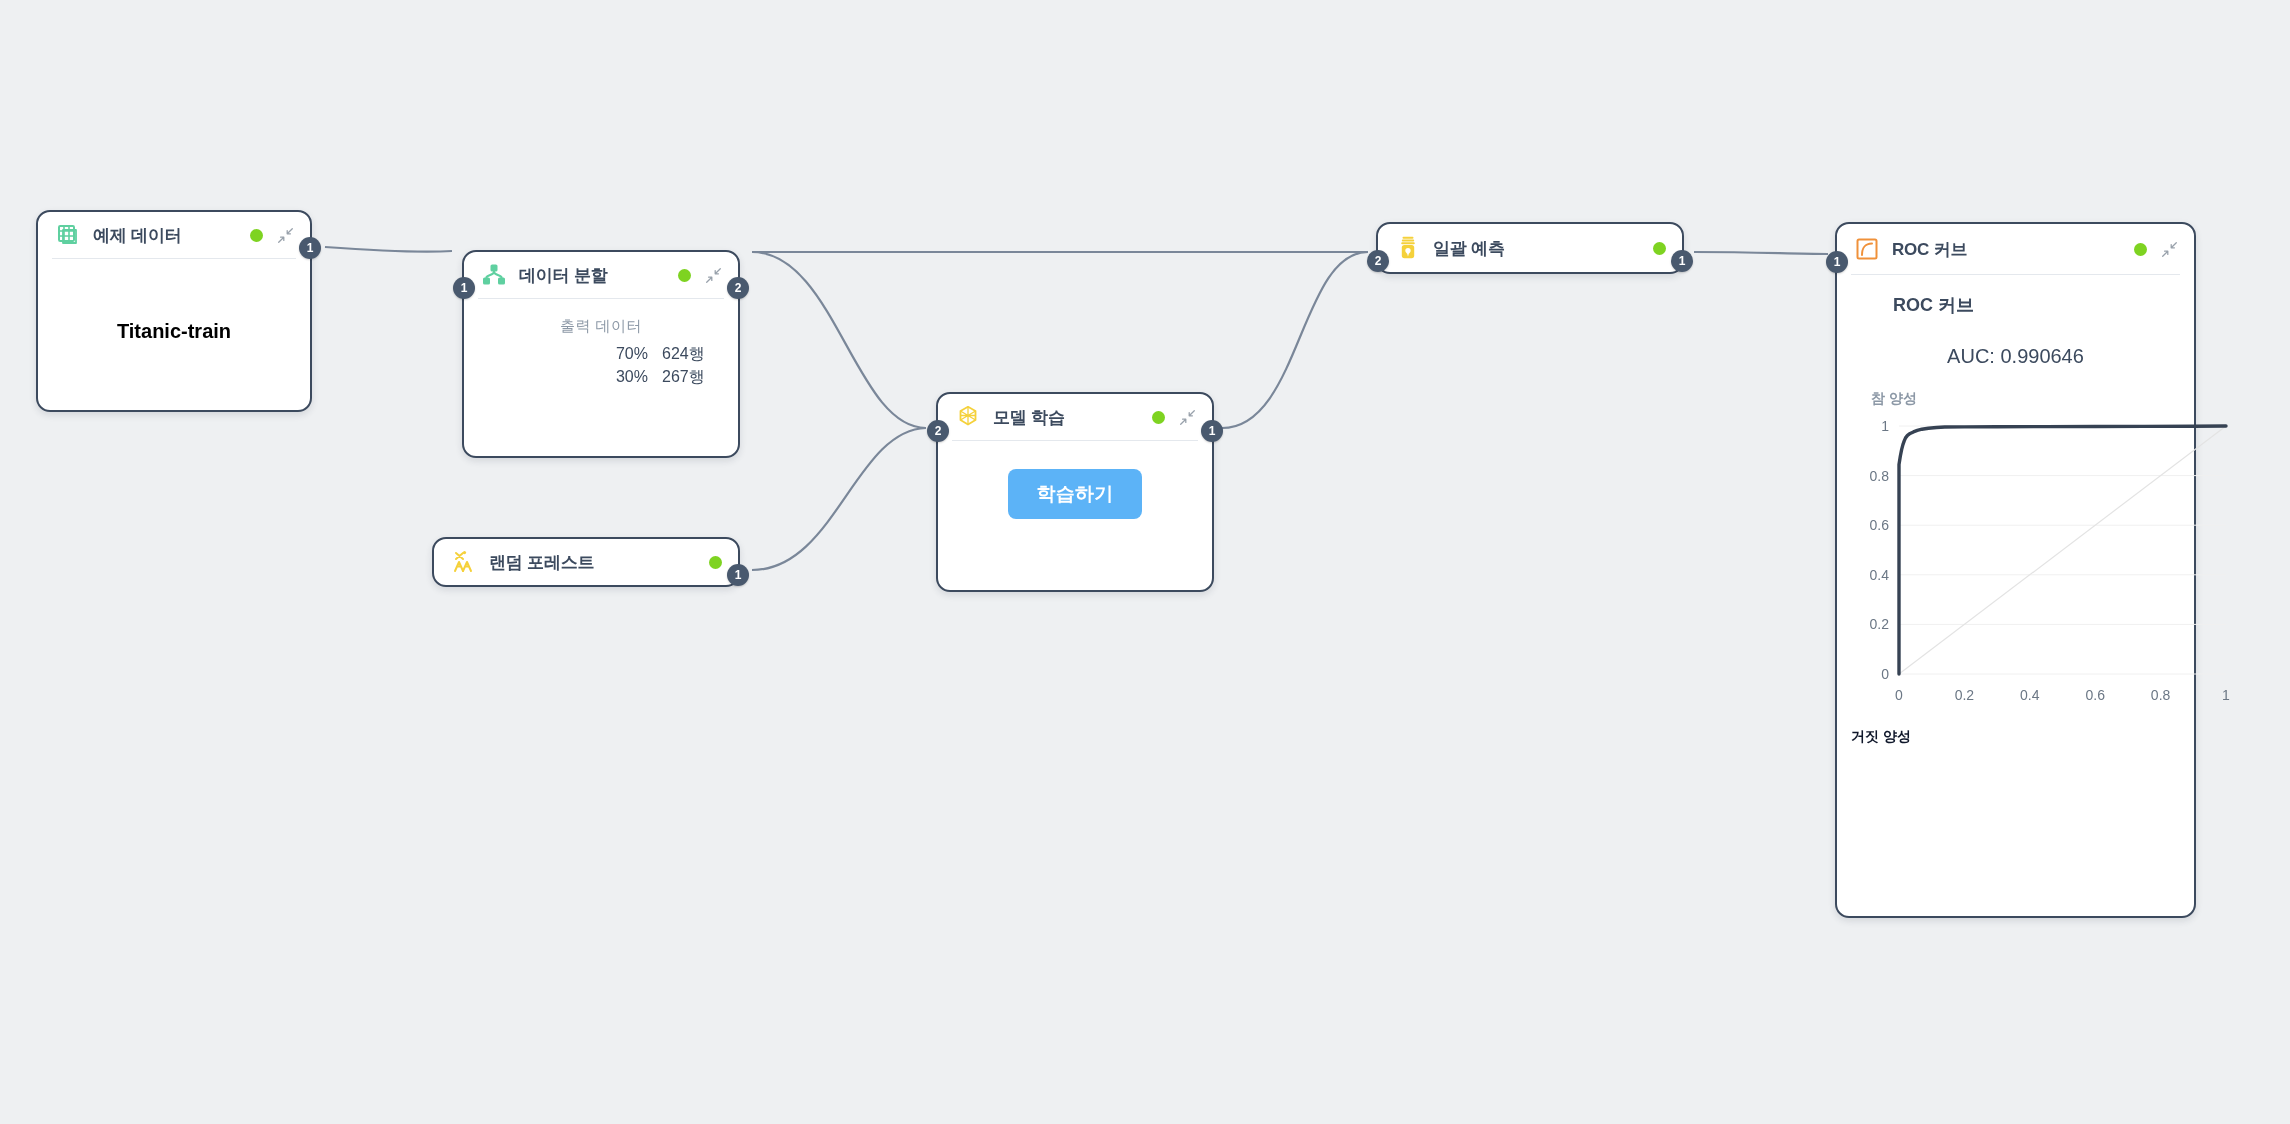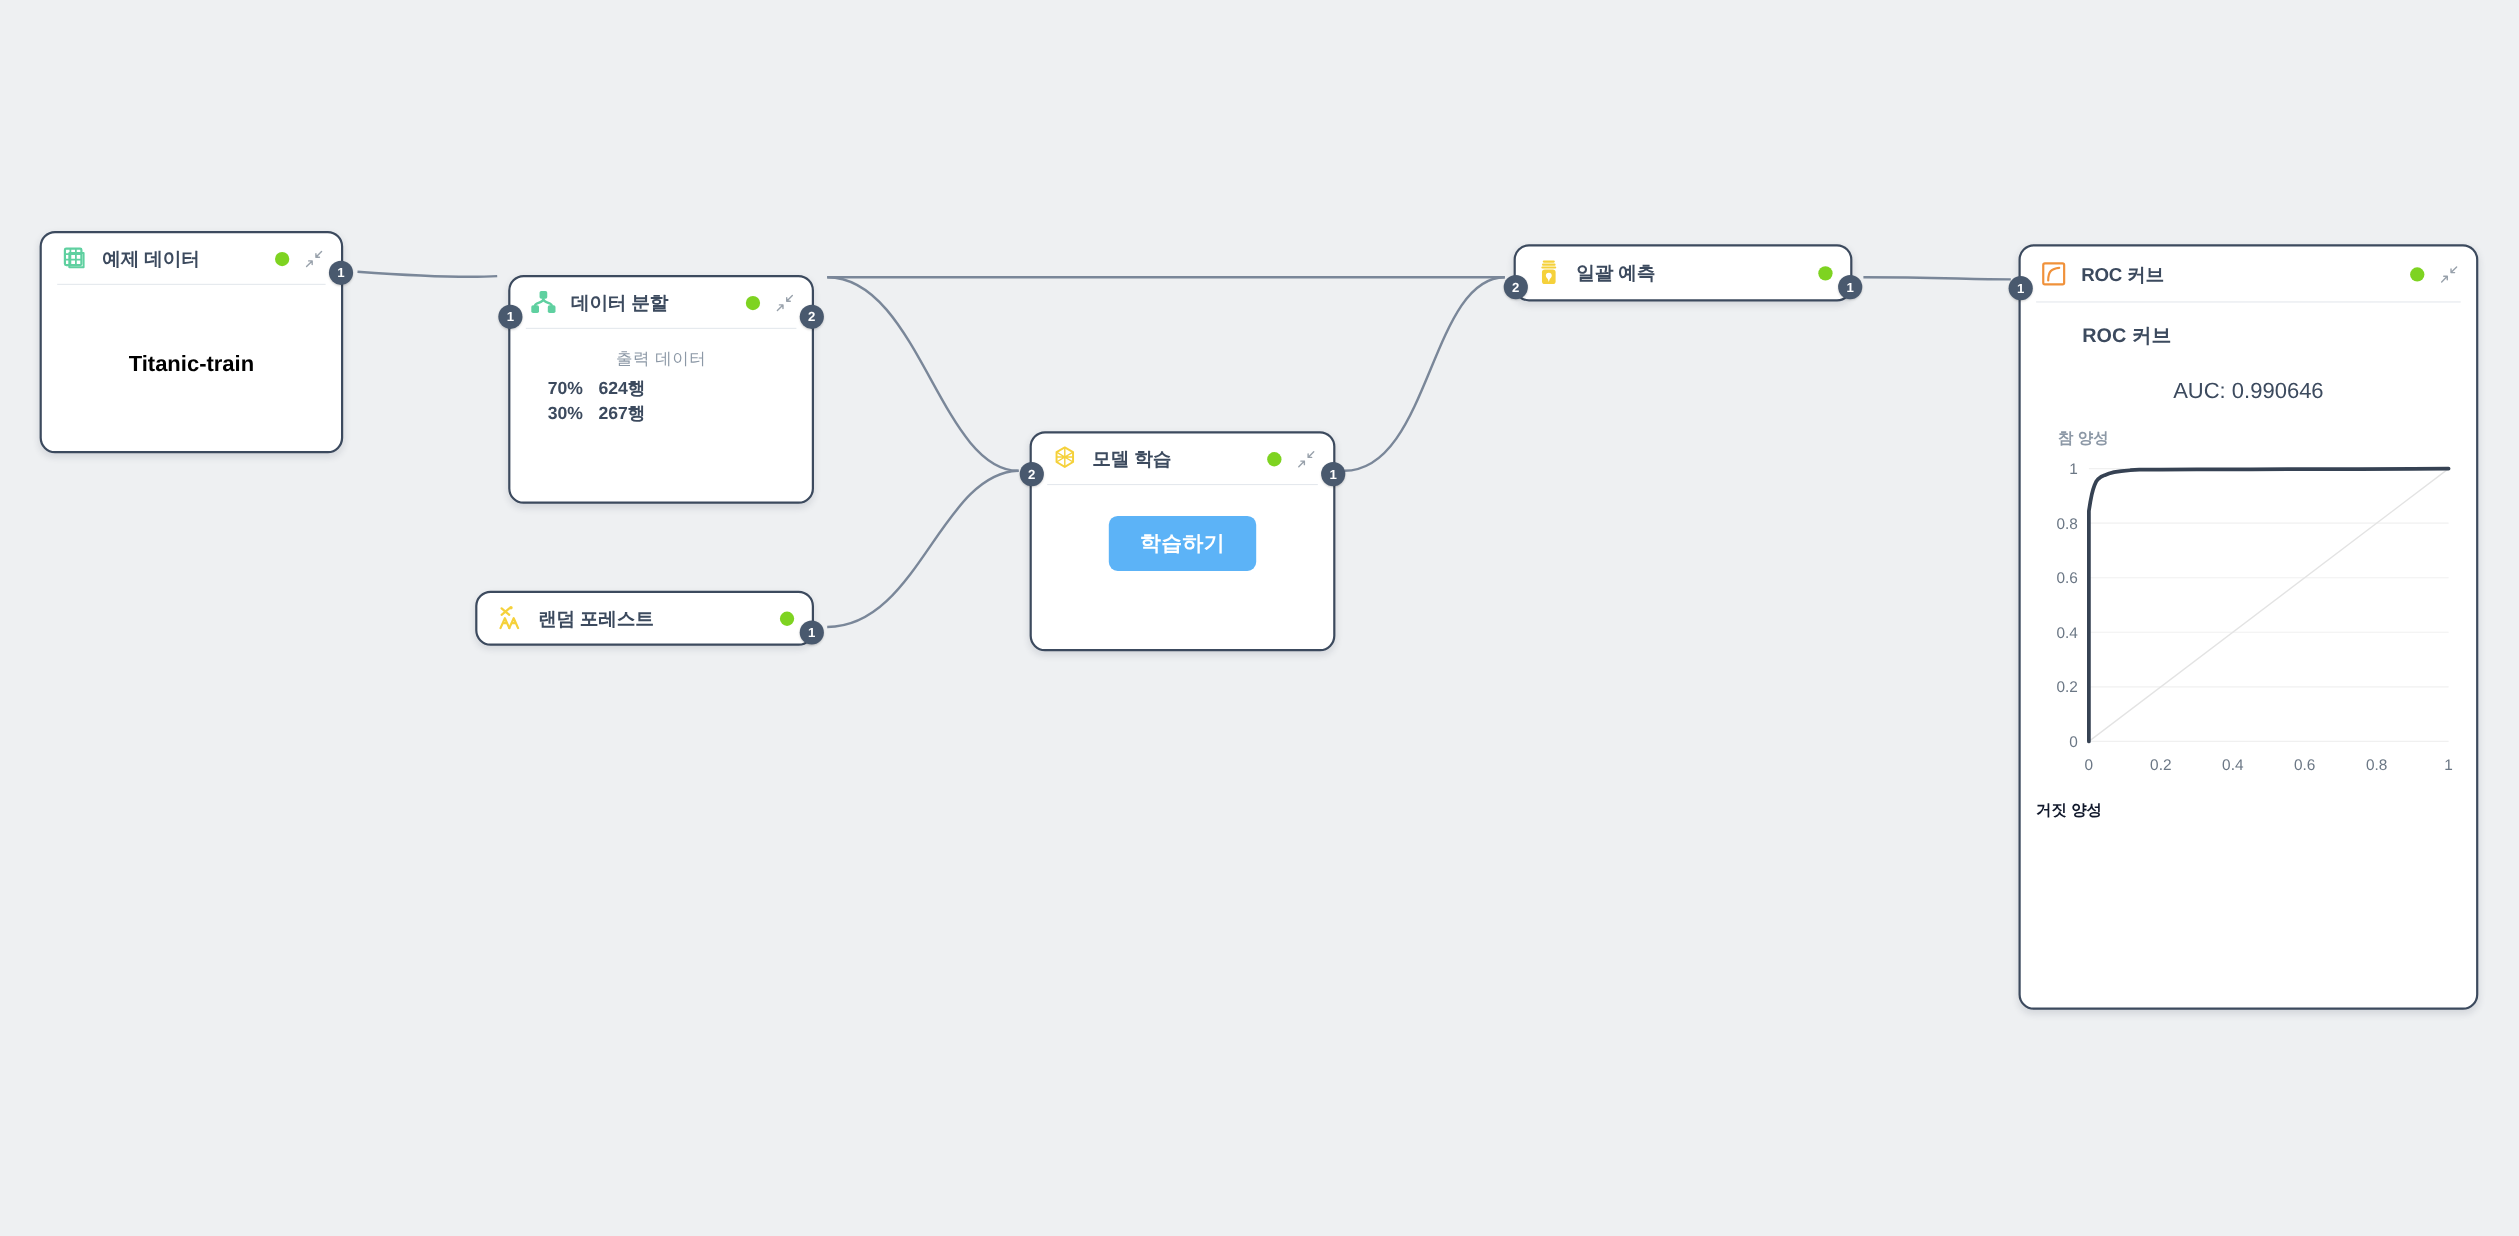--- a/index.html
+++ b/index.html
@@ -140,25 +140,25 @@
   #node-data-split { left: 462px; top: 210px; width: 278px; height: 208px; margin-top: 40px; }
   #node-data-split .node-body { padding-top: 18px; text-align: center; }
   .split-caption {
     font-size: 15px;
     color: #8c98a6;
     margin-bottom: 7px;
     letter-spacing: 0.5px;
   }
   .split-row {
     font-size: 16px;
-    font-weight: 700;
+    font-weight: 400;
     color: #3c4a5e;
     line-height: 1.42;
     display: flex;
-    justify-content: flex-start;
+    justify-content: flex-end;
     gap: 14px;
   }
   .split-row .pct { width: 52px; text-align: right; }
   .split-row .rows { width: 62px; text-align: left; }
 
   
   #node-random-forest { left: 432px; top: 537px; width: 308px; height: 50px; }
   #node-random-forest .node-header { height: 46px; }
 
   
@@ -180,21 +180,21 @@
     cursor: pointer;
     font-family: "Liberation Sans", "DejaVu Sans", sans-serif;
     letter-spacing: 0.3px;
   }
 
   
   #node-batch-predict { left: 1376px; top: 222px; width: 308px; height: 52px; }
   #node-batch-predict .node-header { height: 48px; }
 
   
-  #node-roc { left: 1835px; top: 222px; width: 418px; height: 696px; }
+  #node-roc { left: 1835px; top: 222px; width: 361px; height: 696px; }
   #node-roc .node-header { height: 50px; }
   #node-roc .node-body { padding: 0 14px 10px; }
 
   .roc-chart-title {
     font-size: 18px;
     font-weight: 700;
     color: #3c4a5e;
     margin: 18px 0 0 42px;
   }
   .roc-auc {

